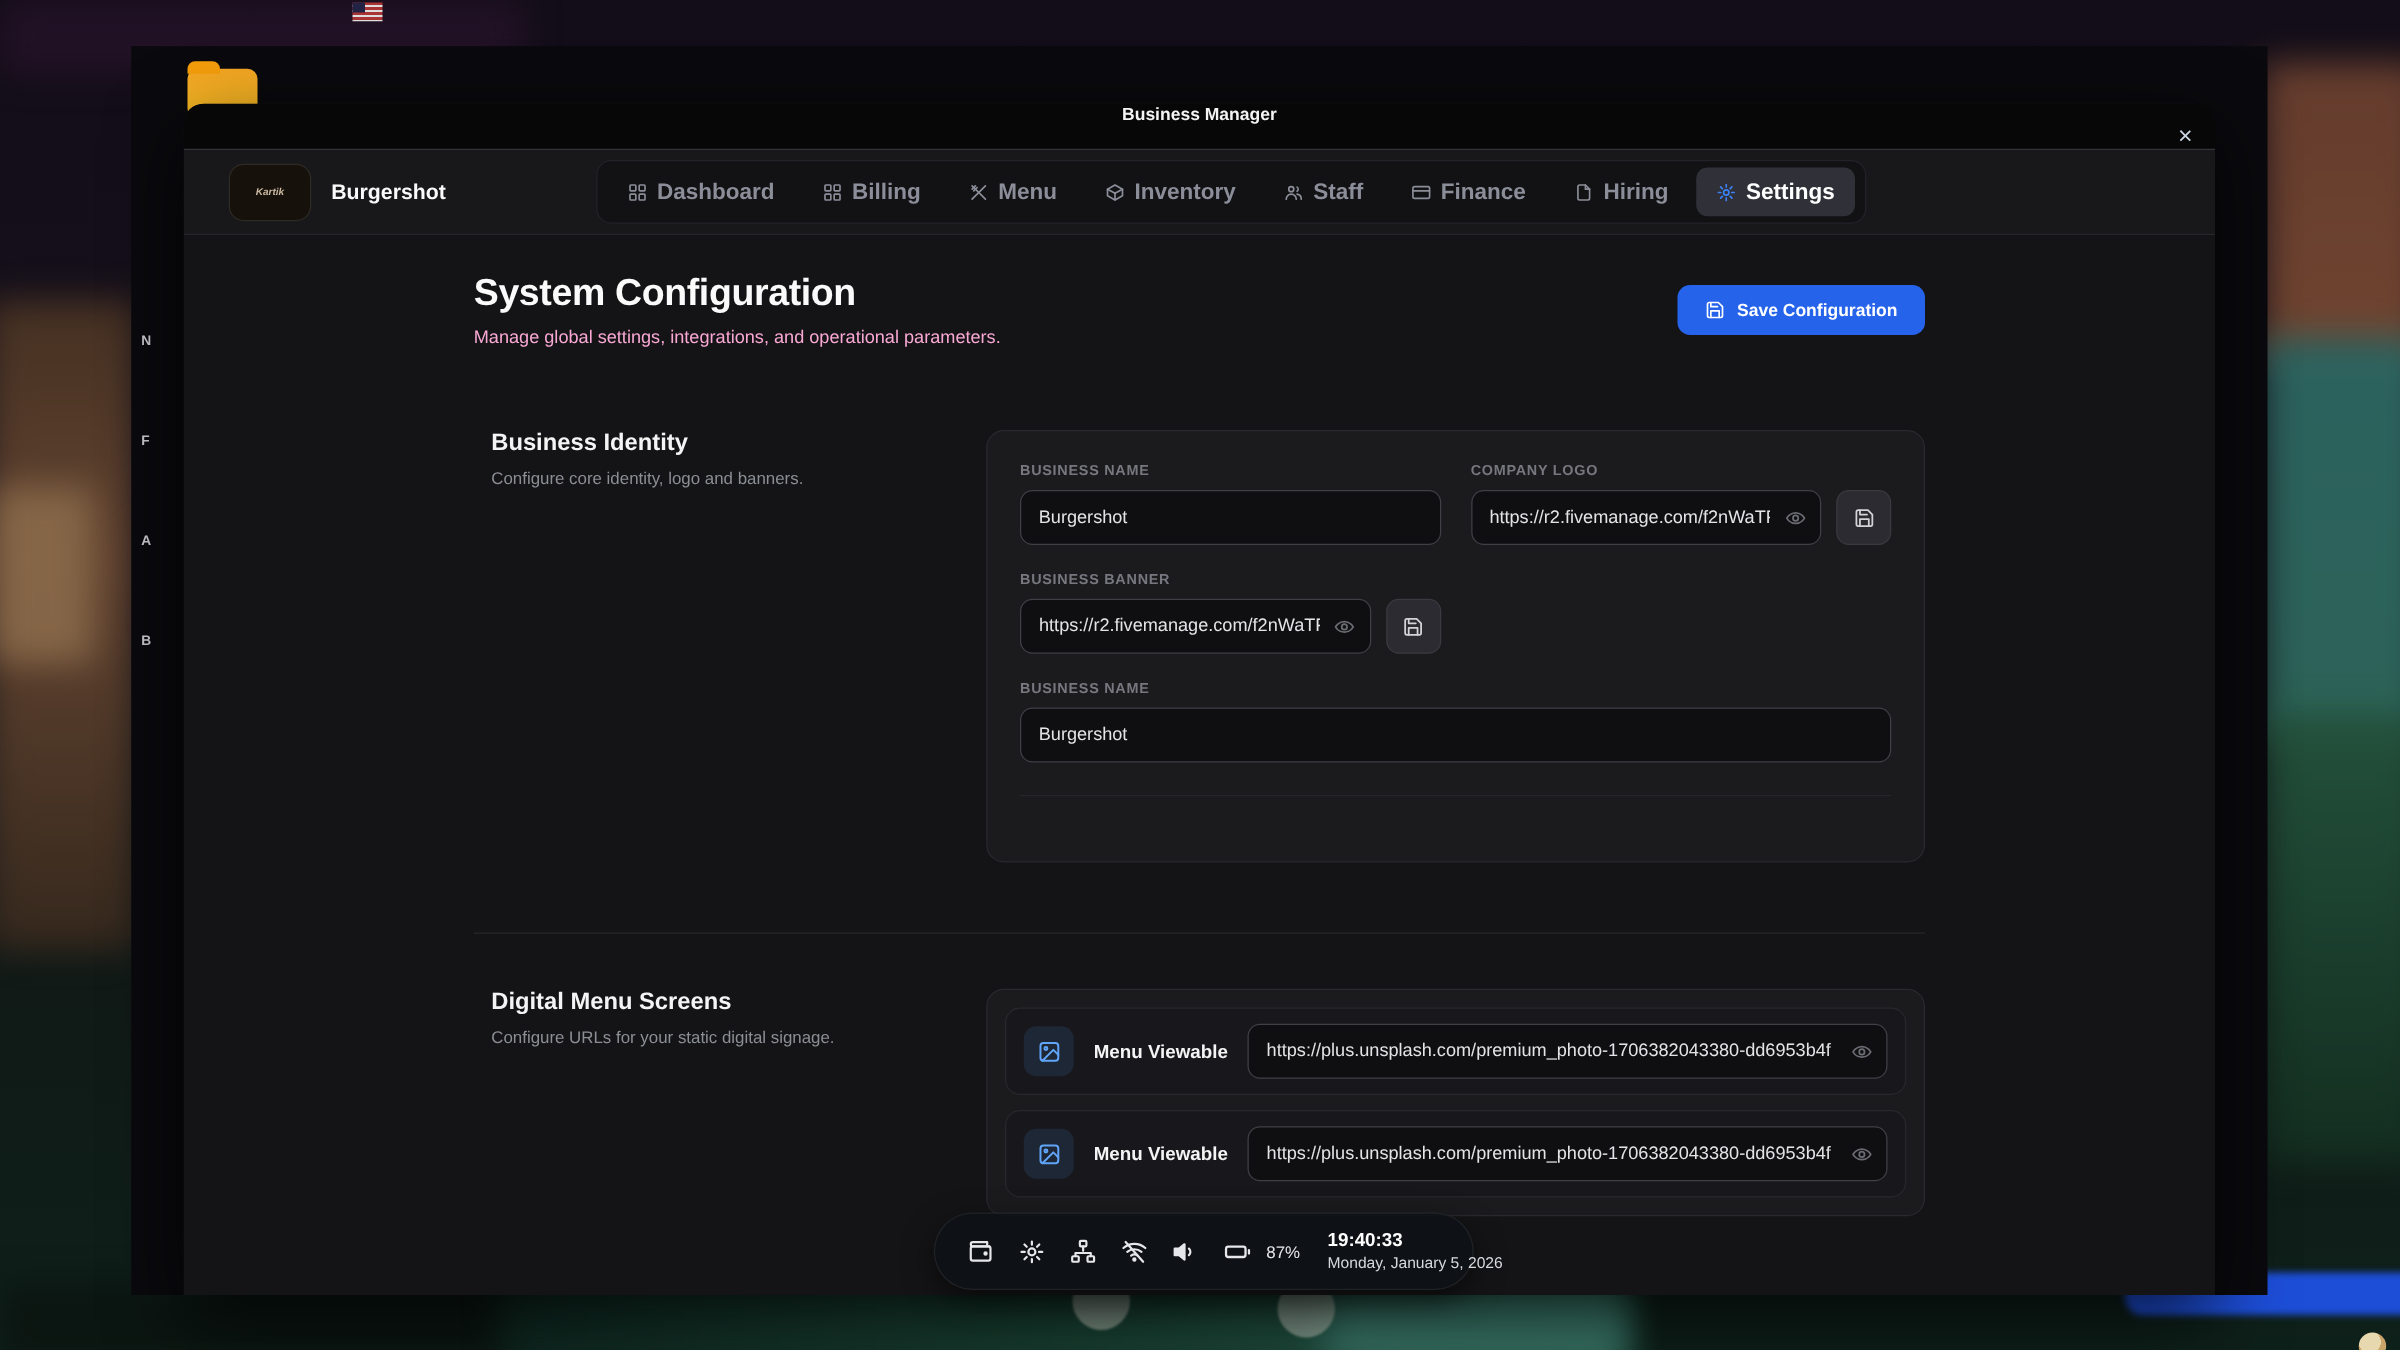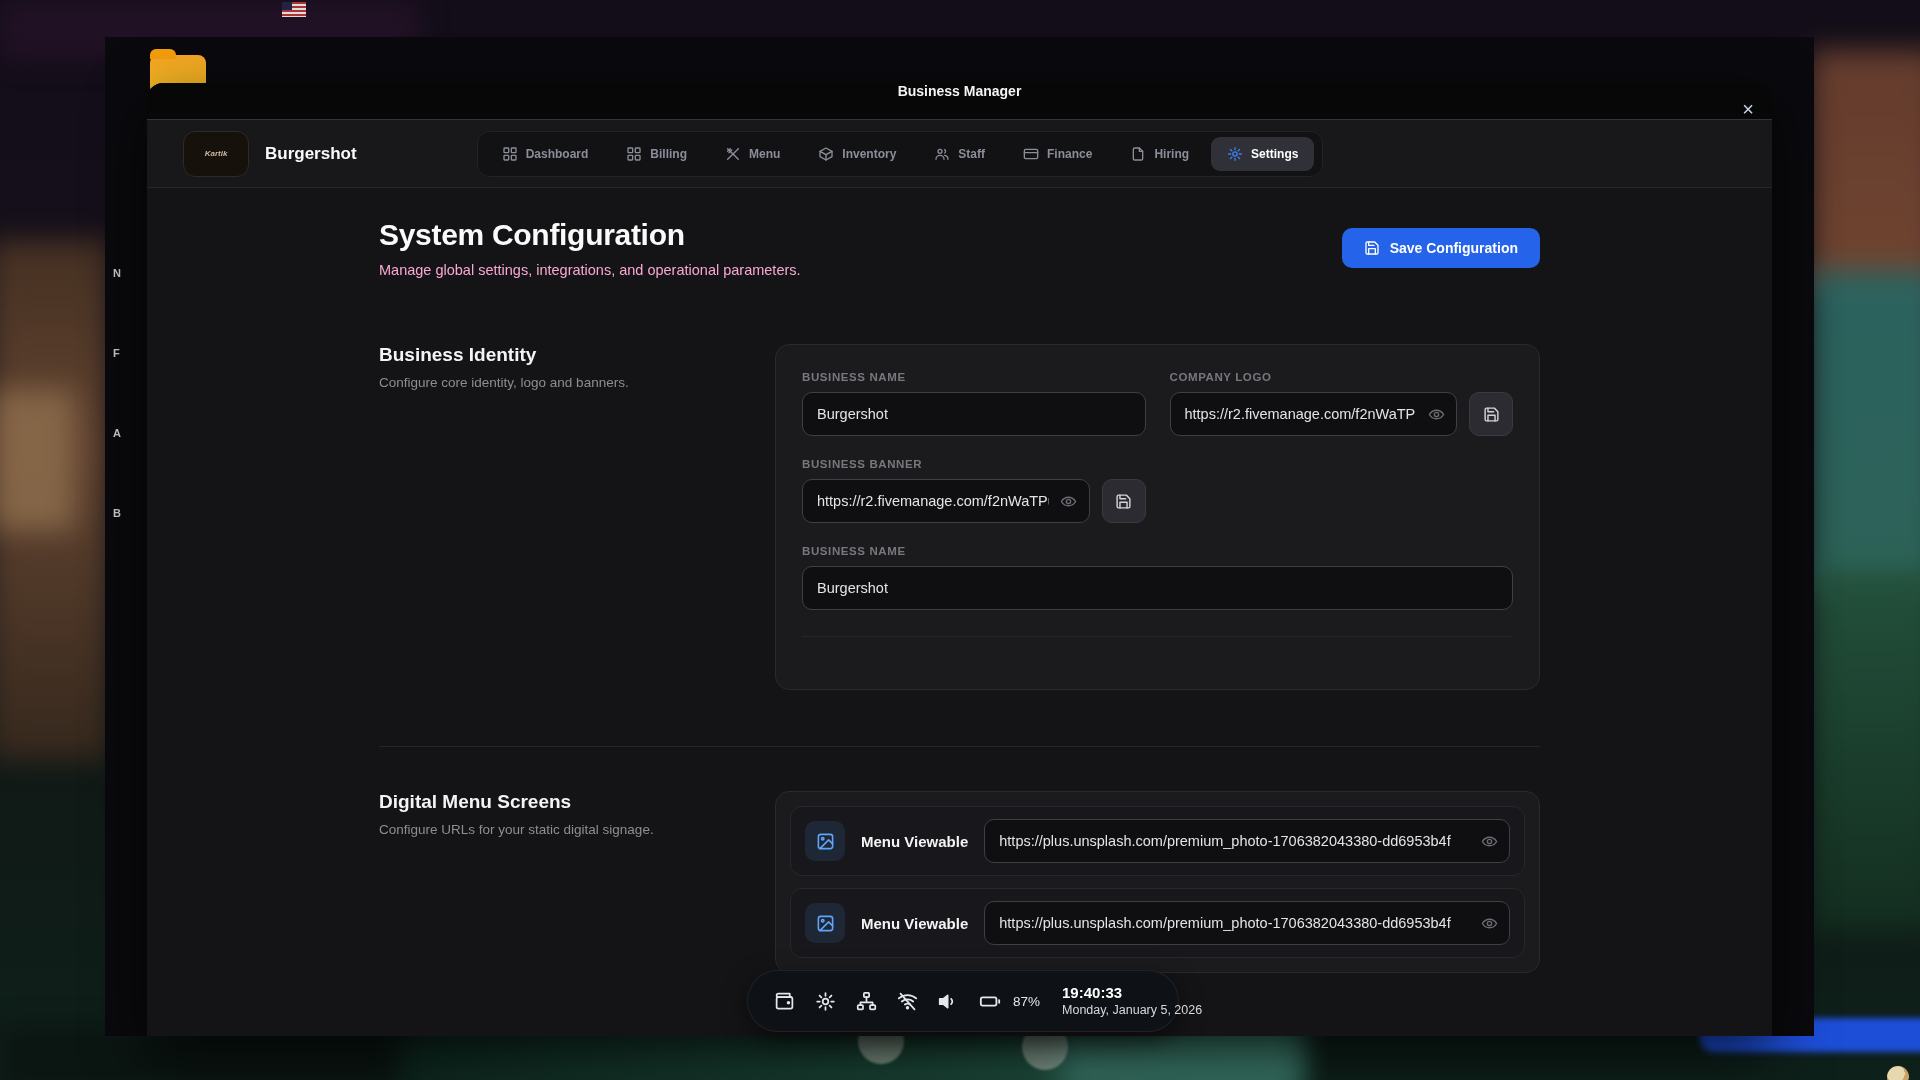--- a/index.html
+++ b/index.html
@@ -50,36 +50,36 @@
     background:none; border:none; font-family:inherit; }
 
   .navbar { height:68px; background:#18181b; border-bottom:1px solid #26262a;
     display:flex; align-items:center; padding:0 36px; }
   .logo-tile { width:66px; height:46px; border-radius:12px; background:#17110c;
     border:1px solid #2e2a24; display:flex; align-items:center; justify-content:center; }
   .logo-text { color:#cbb9a0; font-size:8px; font-style:italic; font-weight:bold; }
   .biz-name { color:#fafafa; font-size:17px; font-weight:bold; margin-left:16px; }
   .tabs { margin-left:120px; display:flex; align-items:center; gap:6px;
     background:#121215; border:1px solid #222228; border-radius:12px; padding:5px 8px; }
-  .tab { display:flex; align-items:center; gap:8px; color:#8b8e99; font-size:12px; font-weight:bold;
+  .tab { display:flex; align-items:center; gap:8px; color:#8b8e99; font-size:18px; font-weight:bold;
     padding:9px 16px; border-radius:9px; background:transparent; border:none; cursor:pointer; font-family:inherit; }
   .tab svg { width:16px; height:16px; }
   .tab.active { background:#303038; color:#ffffff; }
   .tab.active svg { color:#3b82f6; }
 
   .content { height:848px; overflow:hidden; padding:30px 232px 0; background:#141416; }
   .page-header { display:flex; align-items:center; justify-content:space-between; }
   .h1 { color:#fafafa; font-size:30px; font-weight:bold; letter-spacing:-.3px; }
   .h1-sub { color:#f9a8d4; font-size:14.5px; margin-top:10px; }
   .btn-primary { display:flex; align-items:center; gap:10px; background:#2563eb; color:#fff;
     font-size:14px; font-weight:bold; border:none; border-radius:10px; padding:12px 22px;
     cursor:pointer; font-family:inherit; }
   .btn-primary svg { width:16px; height:16px; }
 
-  .section { display:grid; grid-template-columns:396px 1fr; margin-top:66px; }
+  .section { display:grid; grid-template-columns:396px 1fr; margin-top:66px;margin-left:14px; }
   .sec-title { color:#f4f4f5; font-size:19px; font-weight:bold; }
   .sec-sub { color:#8b8e94; font-size:13.5px; margin-top:9px; }
 
   .panel { background:#1b1b1e; border:1px solid #29292e; border-radius:14px; padding:26px; }
   .grid-2 { display:grid; grid-template-columns:1fr 1fr; gap:24px; }
   .field-label { display:block; color:#77777f; font-size:11.5px; font-weight:bold;
     letter-spacing:.6px; margin-bottom:9px; }
   .input-row { display:flex; gap:12px; }
   .input-wrap { position:relative; flex:1; }
   .text-input { width:100%; height:44px; background:#0f0f12; border:1px solid #3f3f46;

